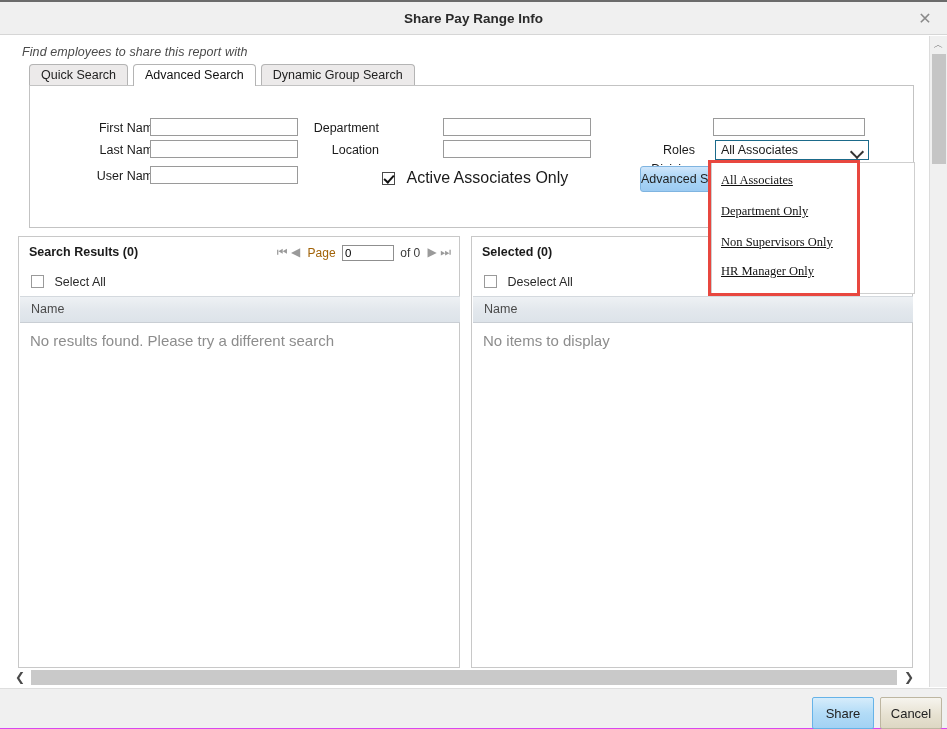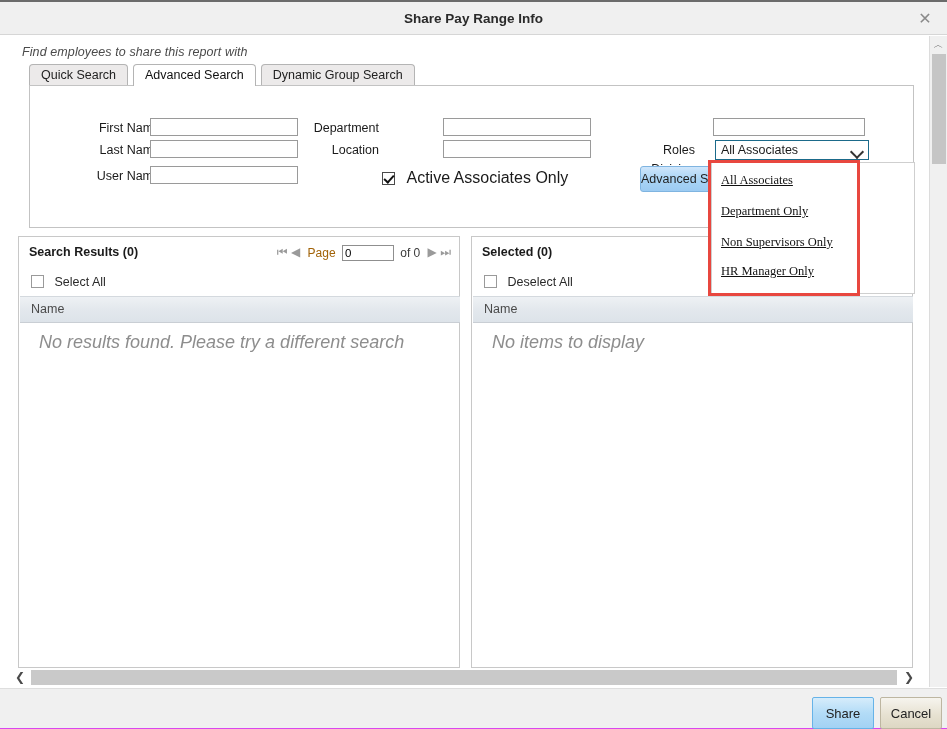--- a/index.html
+++ b/index.html
@@ -179,22 +179,22 @@
     width: 440px; height: 27px;
     background: linear-gradient(to bottom, #eef1f4 0%, #e3e8ed 50%, #dde3e9 100%);
     border-top: 1px solid #d4d9de;
     border-bottom: 1px solid #c9ced4;
   }
   .colhead span {
     position: absolute; left: 11px; top: 5px;
     font-size: 12.5px; color: #4a4a4a;
   }
   .emptymsg {
-    position: absolute; left: 20px; top: 95px;
-    font-size: 18px; font-style: italic; color: #8d8d8d;
+    position: absolute; left: 11px; top: 95px;
+    font-size: 15px; color: #8d8d8d;
   }
 
   
   .dropdown {
     position: absolute; left: 711px; top: 160px;
     width: 204px; height: 132px;
     background: #ffffff;
     border: 1px solid #cfcfcf;
     z-index: 40;
   }

